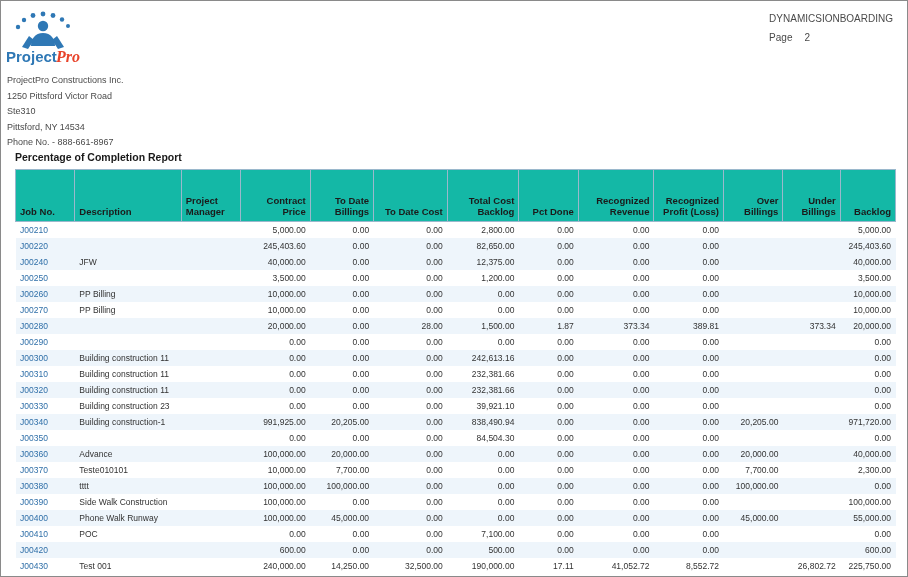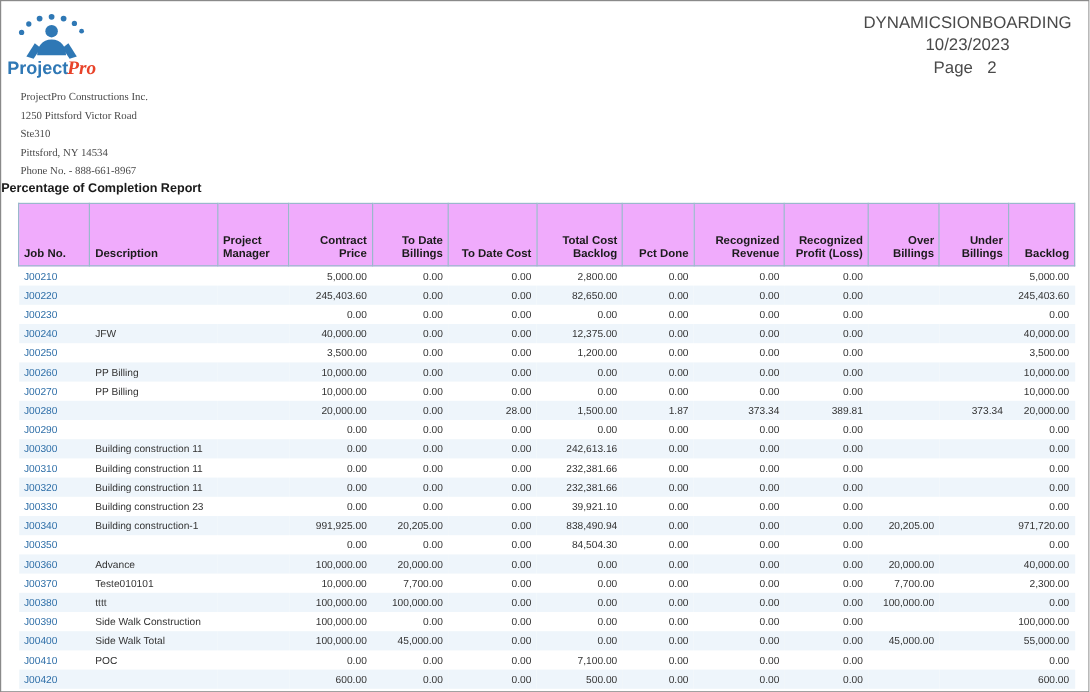--- a/index.html
+++ b/index.html
@@ -26,65 +26,64 @@
   }
   .logo {
     position: absolute;
     left: 3px;
     top: 8px;
     width: 96px;
     height: 58px;
   }
   .company-block {
     position: absolute;
-    left: 16px;
+    left: 6px;
     top: 72px;
     font-size: 9px;
     color: #4a4a4a;
     line-height: 15.5px;
-    font-family: Liberation Serif, serif;
   }
   .company-block div {
     white-space: nowrap;
   }
   .top-right {
     position: absolute;
     right: 14px;
     top: 8px;
-    text-align: center;
-    font-size: 14px;
+    text-align: left;
+    font-size: 10px;
     color: #4a4a4a;
     line-height: 19px;
   }
   .top-right .pageline {
     padding-right: 4px;
   }
   .top-right .pageline span.num {
     display: inline-block;
     margin-left: 12px;
   }
   .report-title {
     position: absolute;
-    left: 0;
+    left: 14px;
     top: 150px;
     font-size: 10.5px;
     font-weight: bold;
     color: #1a1a1a;
   }
   table.grid {
     position: absolute;
     left: 14px;
     top: 168px;
     width: 881px;
     border-collapse: collapse;
     font-size: 8.5px;
     color: #333;
   }
   table.grid thead th {
-    background: #f0abfc;
+    background: #14b8a6;
     border: 1px solid #9ab8cc;
     font-weight: bold;
     color: #1b1b1b;
     font-size: 9.5px;
     vertical-align: bottom;
     padding: 3px 4px 4px 4px;
     height: 44px;
     line-height: 11px;
   }
   table.grid thead th.left {
@@ -160,21 +159,20 @@
     <div class="company-block">
       <div>ProjectPro Constructions Inc.</div>
       <div>1250 Pittsford Victor Road</div>
       <div>Ste310</div>
       <div>Pittsford, NY 14534</div>
       <div>Phone No. - 888-661-8967</div>
     </div>
 
     <div class="top-right">
       <div>DYNAMICSIONBOARDING</div>
-      <div>10/23/2023</div>
       <div class="pageline">
         <span>Page</span><span class="num">2</span>
       </div>
     </div>
   </div>
 
   <div class="report-title">Percentage of Completion Report</div>
 
   <table class="grid">
     <colgroup>
@@ -233,35 +231,20 @@
           <td class="num">0.00</td>
           <td class="num">0.00</td>
           <td class="num">82,650.00</td>
           <td class="num">0.00</td>
           <td class="num">0.00</td>
           <td class="num">0.00</td>
           <td class="num"></td>
           <td class="num"></td>
           <td class="num">245,403.60</td>
         </tr>
-        <tr>
-          <td class="txt">J00230</td>
-          <td class="txt"></td>
-          <td class="txt"></td>
-          <td class="num">0.00</td>
-          <td class="num">0.00</td>
-          <td class="num">0.00</td>
-          <td class="num">0.00</td>
-          <td class="num">0.00</td>
-          <td class="num">0.00</td>
-          <td class="num">0.00</td>
-          <td class="num"></td>
-          <td class="num"></td>
-          <td class="num">0.00</td>
-        </tr>
         <tr class="alt">
           <td class="txt">J00240</td>
           <td class="txt">JFW</td>
           <td class="txt"></td>
           <td class="num">40,000.00</td>
           <td class="num">0.00</td>
           <td class="num">0.00</td>
           <td class="num">12,375.00</td>
           <td class="num">0.00</td>
           <td class="num">0.00</td>
@@ -490,21 +473,21 @@
           <td class="num">0.00</td>
           <td class="num">0.00</td>
           <td class="num">0.00</td>
           <td class="num">0.00</td>
           <td class="num"></td>
           <td class="num"></td>
           <td class="num">100,000.00</td>
         </tr>
         <tr class="alt">
           <td class="txt">J00400</td>
-          <td class="txt">Side Walk Total</td>
+          <td class="txt">Phone Walk Runway</td>
           <td class="txt"></td>
           <td class="num">100,000.00</td>
           <td class="num">45,000.00</td>
           <td class="num">0.00</td>
           <td class="num">0.00</td>
           <td class="num">0.00</td>
           <td class="num">0.00</td>
           <td class="num">0.00</td>
           <td class="num">45,000.00</td>
           <td class="num"></td>

